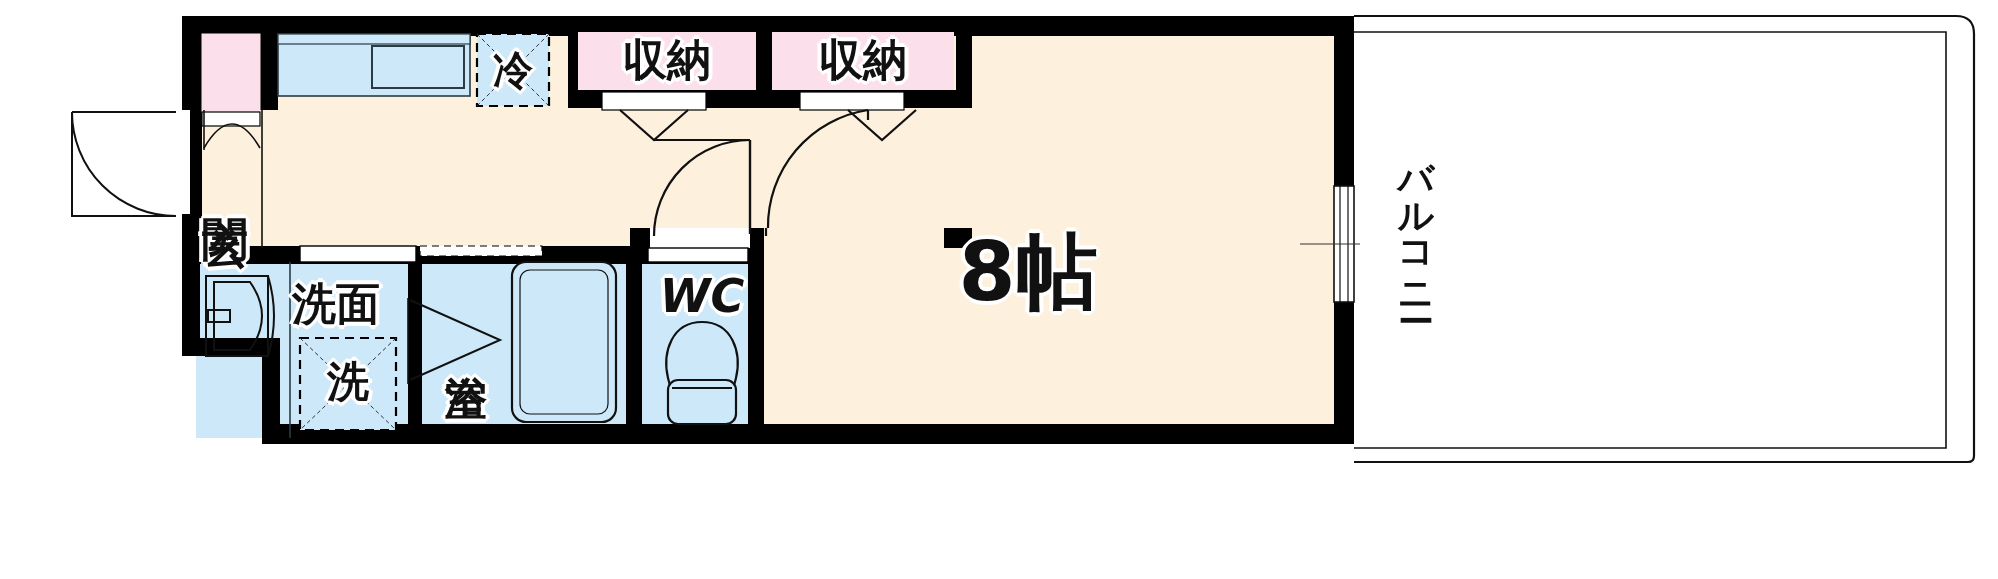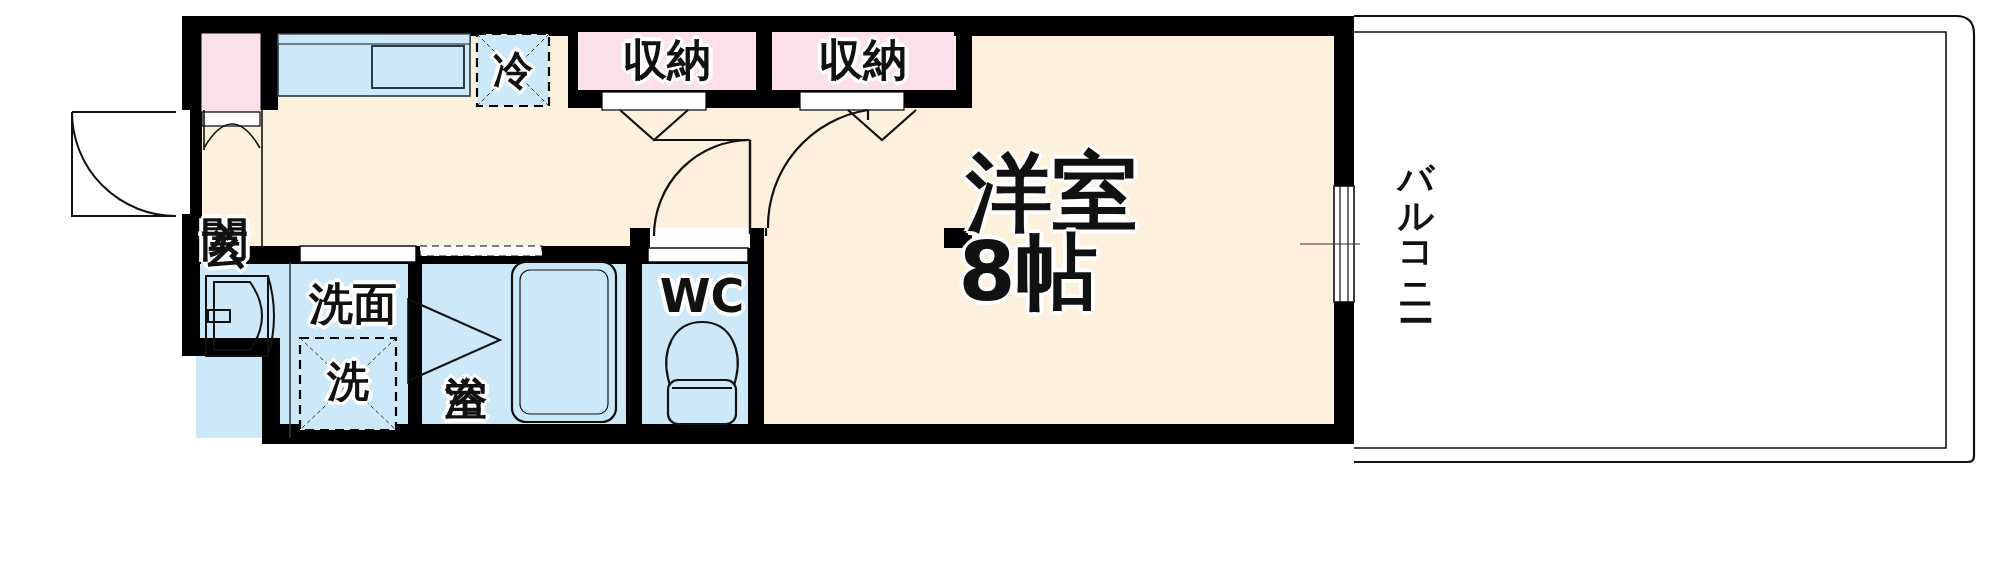--- a/index.html
+++ b/index.html
@@ -188,27 +188,26 @@
   </svg>
 
   <div class="lbl ctr vtxt" style="left:226px; top:182px; font-size:46px;">玄関</div>
 
   <div class="lbl ctr" style="left:513px; top:70px; font-size:40px;">冷</div>
 
   <div class="lbl ctr" style="left:667px; top:60px; font-size:44px;">収納</div>
 
   <div class="lbl ctr" style="left:863px; top:60px; font-size:44px;">収納</div>
 
-  <div class="lbl ctr" style="left:1052px; top:192px; font-size:86px;">洋室</div>
 
   <div class="lbl ctr" style="left:1028px; top:272px; font-size:82px;">8帖</div>
 
-  <div class="lbl ctr" style="left:336px; top:304px; font-size:44px;padding-left:34px;">洗面</div>
+  <div class="lbl ctr" style="left:336px; top:304px; font-size:44px;">洗面</div>
 
   <div class="lbl ctr" style="left:348px; top:382px; font-size:42px;">洗</div>
 
   <div class="lbl ctr vtxt" style="left:466px; top:342px; font-size:42px;">浴室</div>
 
-  <div class="lbl ctr" style="left:702px; top:296px; font-size:46px;">WC</div>
+  <div class="lbl ctr" style="left:702px; top:296px; font-size:46px;font-style:italic;">WC</div>
 
   <div class="lbl ctr vtxt" style="left:1416px; top:220px; font-size:36px;">バルコニー</div>
 
 </div>
 
 </body></html>

